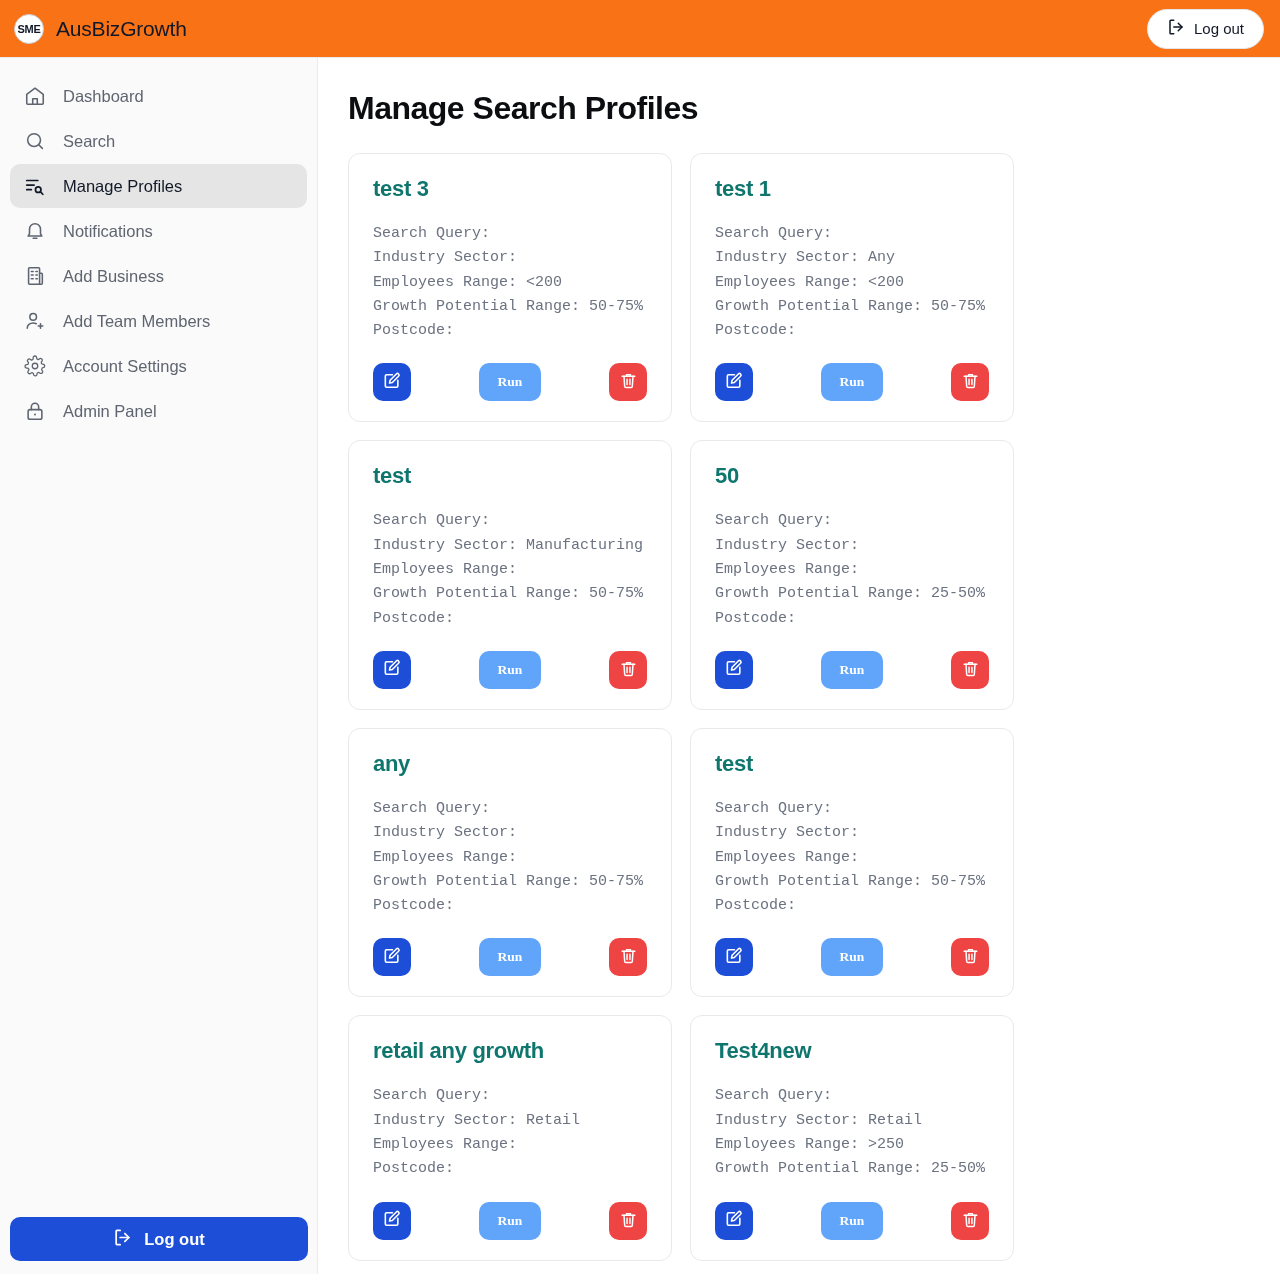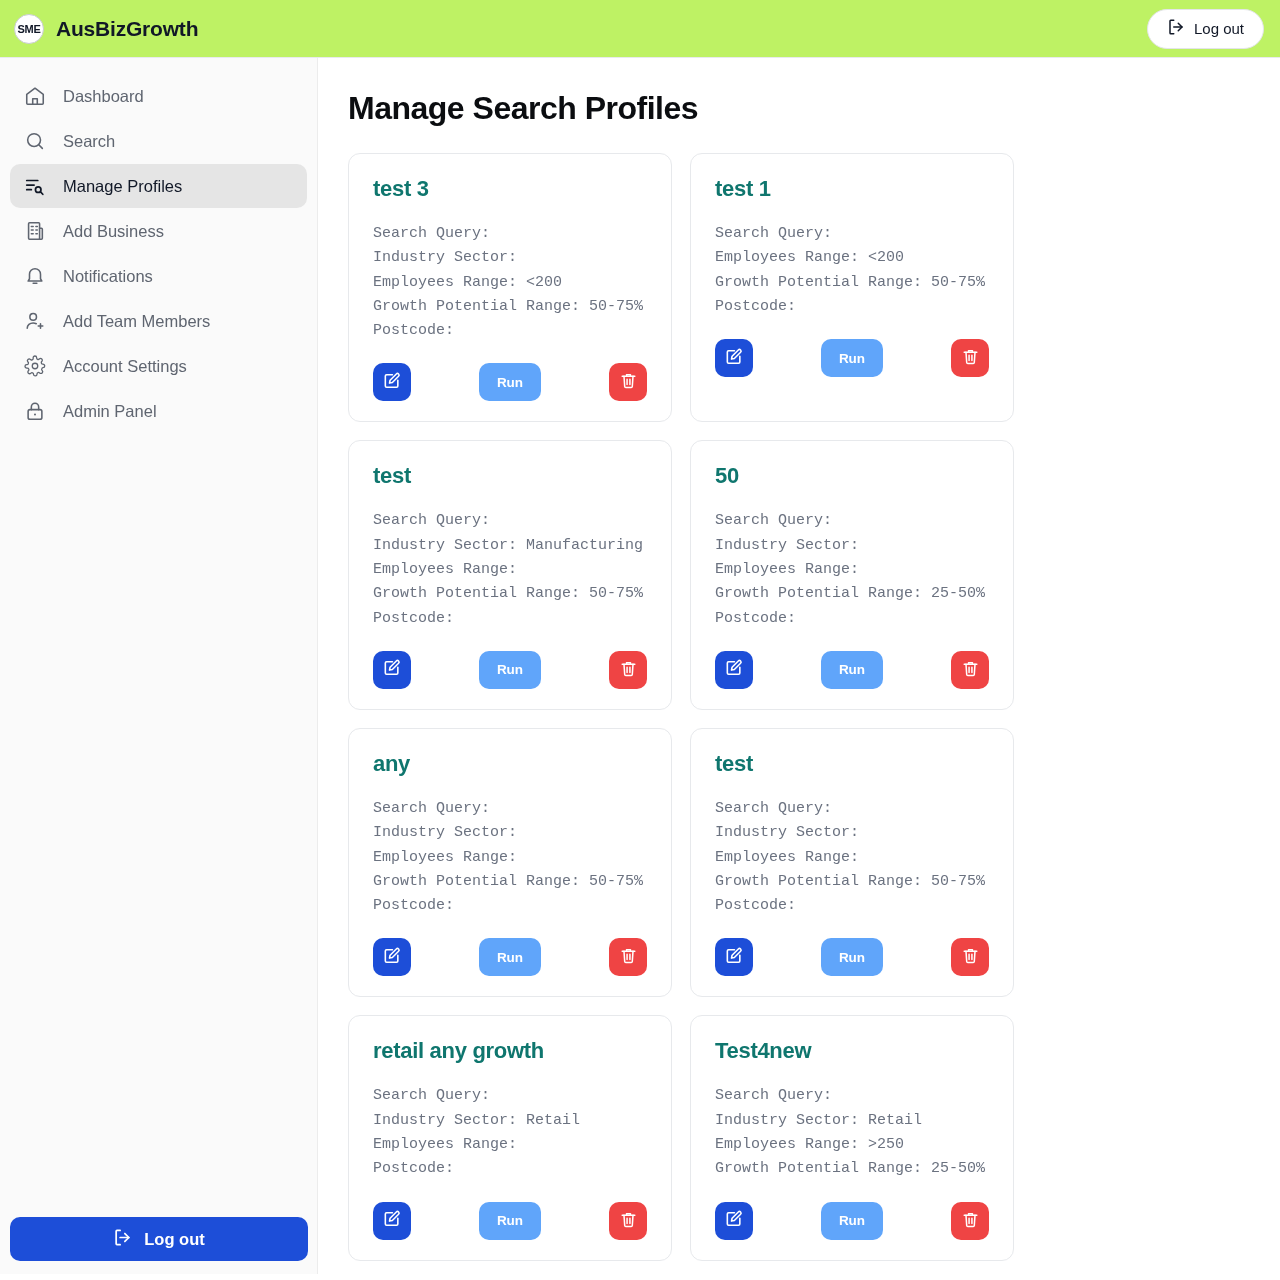--- a/index.html
+++ b/index.html
@@ -8,36 +8,36 @@
     font-family: "Liberation Sans", "DejaVu Sans", sans-serif;
     background: #ffffff;
     color: #111827;
     overflow: hidden;
   }
 
   
   .topbar {
     position: absolute; top: 0; left: 0;
     width: 1280px; height: 58px;
-    background: #bef264;
+    background: #f97316;
     border-bottom: 1px solid #e8eaed;
     display: flex; align-items: center;
     justify-content: space-between;
     padding: 0 16px 0 14px;
     z-index: 5;
   }
   .brand { display: flex; align-items: center; gap: 12px; }
   .brand-logo {
     width: 30px; height: 30px; border-radius: 50%;
     border: 1.4px solid #c9ccd1;
     display: flex; align-items: center; justify-content: center;
     font-size: 11px; font-weight: 700; letter-spacing: -0.2px;
     color: #111827; background: #fff;
   }
-  .brand-name { font-size: 21px; font-weight: 700; letter-spacing: -0.2px; color: #111827; }
+  .brand-name { font-size: 21px; font-weight: 400; letter-spacing: -0.2px; color: #111827; }
 
   .logout-pill {
     display: flex; align-items: center; gap: 9px;
     height: 40px; padding: 0 19px;
     border: 1px solid #e3e5e8; border-radius: 20px;
     background: #ffffff; cursor: pointer;
     font-size: 15px; color: #111827;
   }
 
   
@@ -110,21 +110,21 @@
   .btn-edit {
     width: 38px; height: 38px; border: none; border-radius: 10px;
     background: #1d4ed8; cursor: pointer;
     display: flex; align-items: center; justify-content: center;
     padding: 0;
   }
   .btn-run {
     width: 62px; height: 38px; border: none; border-radius: 10px;
     background: #60a5fa; color: #ffffff; cursor: pointer;
     font-size: 13.5px; font-weight: 700;
-    font-family: Liberation Sans, sans-serif;
+    font-family: Liberation Serif, serif;
   }
   .btn-delete {
     width: 38px; height: 38px; border: none; border-radius: 10px;
     background: #ef4444; cursor: pointer;
     display: flex; align-items: center; justify-content: center;
     padding: 0;
   }
 </style>
 </head>
 <body>
@@ -174,35 +174,35 @@
             <path d="M3 16h5"></path>
             <circle cx="15.5" cy="16" r="3"></circle>
             <path d="M18 18.4 20.5 21"></path>
           </svg>
         </span>
         <span>Manage Profiles</span>
       </div>
       <div class="nav-item">
         <span class="nav-icon">
           <svg width="22" height="22" viewBox="0 0 24 24" fill="none" stroke="currentColor" stroke-width="1.7" stroke-linecap="round" stroke-linejoin="round">
+            <path d="M18 15V10a6 6 0 1 0-12 0v5l-1.5 2.5h15z"></path>
+            <path d="M10 20h4"></path>
+          </svg>
+        </span>
+        <span>Notifications</span>
+      </div>
+      <div class="nav-item">
+        <span class="nav-icon">
+          <svg width="22" height="22" viewBox="0 0 24 24" fill="none" stroke="currentColor" stroke-width="1.7" stroke-linecap="round" stroke-linejoin="round">
             <rect x="5" y="3" width="12" height="18" rx="1"></rect>
             <path d="M8 7h2M8 11h2M8 15h2M13 7h1.5M13 11h1.5M13 15h1.5"></path>
             <path d="M17 9h2a1 1 0 0 1 1 1v10a1 1 0 0 1-1 1h-2"></path>
           </svg>
         </span>
         <span>Add Business</span>
-      </div>
-      <div class="nav-item">
-        <span class="nav-icon">
-          <svg width="22" height="22" viewBox="0 0 24 24" fill="none" stroke="currentColor" stroke-width="1.7" stroke-linecap="round" stroke-linejoin="round">
-            <path d="M18 15V10a6 6 0 1 0-12 0v5l-1.5 2.5h15z"></path>
-            <path d="M10 20h4"></path>
-          </svg>
-        </span>
-        <span>Notifications</span>
       </div>
       <div class="nav-item">
         <span class="nav-icon">
           <svg width="22" height="22" viewBox="0 0 24 24" fill="none" stroke="currentColor" stroke-width="1.7" stroke-linecap="round" stroke-linejoin="round">
             <circle cx="10" cy="7.5" r="3.6"></circle>
             <path d="M3.5 20c0-3.6 2.9-5.8 6.5-5.8 1.3 0 2.4.3 3.4.8"></path>
             <path d="M18 15v5M15.5 17.5h5"></path>
           </svg>
         </span>
         <span>Add Team Members</span>
@@ -268,20 +268,21 @@
                 <path d="M6.3 6.5l.9 13a1.4 1.4 0 0 0 1.4 1.3h6.8a1.4 1.4 0 0 0 1.4-1.3l.9-13"></path>
                 <path d="M10.2 10.4v6.6M13.8 10.4v6.6"></path>
               </svg></span>
           </button>
         </div>
       </div>
       <div class="card">
         <div class="card-title">test 1</div>
         <div>
           <div class="card-line">Search Query:</div>
+          <div class="card-line">Industry Sector: Any</div>
           <div class="card-line">Employees Range: &lt;200</div>
           <div class="card-line">Growth Potential Range: 50-75%</div>
           <div class="card-line">Postcode:</div>
         </div>
         <div class="card-actions">
           <button class="btn-edit">
             <span><svg width="20" height="20" viewBox="0 0 24 24" fill="none" stroke="#ffffff" stroke-width="1.9" stroke-linecap="round" stroke-linejoin="round">
                 <path d="M12.5 4.5H5.5a1.5 1.5 0 0 0-1.5 1.5v12a1.5 1.5 0 0 0 1.5 1.5h12a1.5 1.5 0 0 0 1.5-1.5v-7"></path>
                 <path d="M17.2 3.6a1.9 1.9 0 0 1 2.7 2.7L12.4 13.8l-3.4.7.7-3.4z"></path>
               </svg></span>

